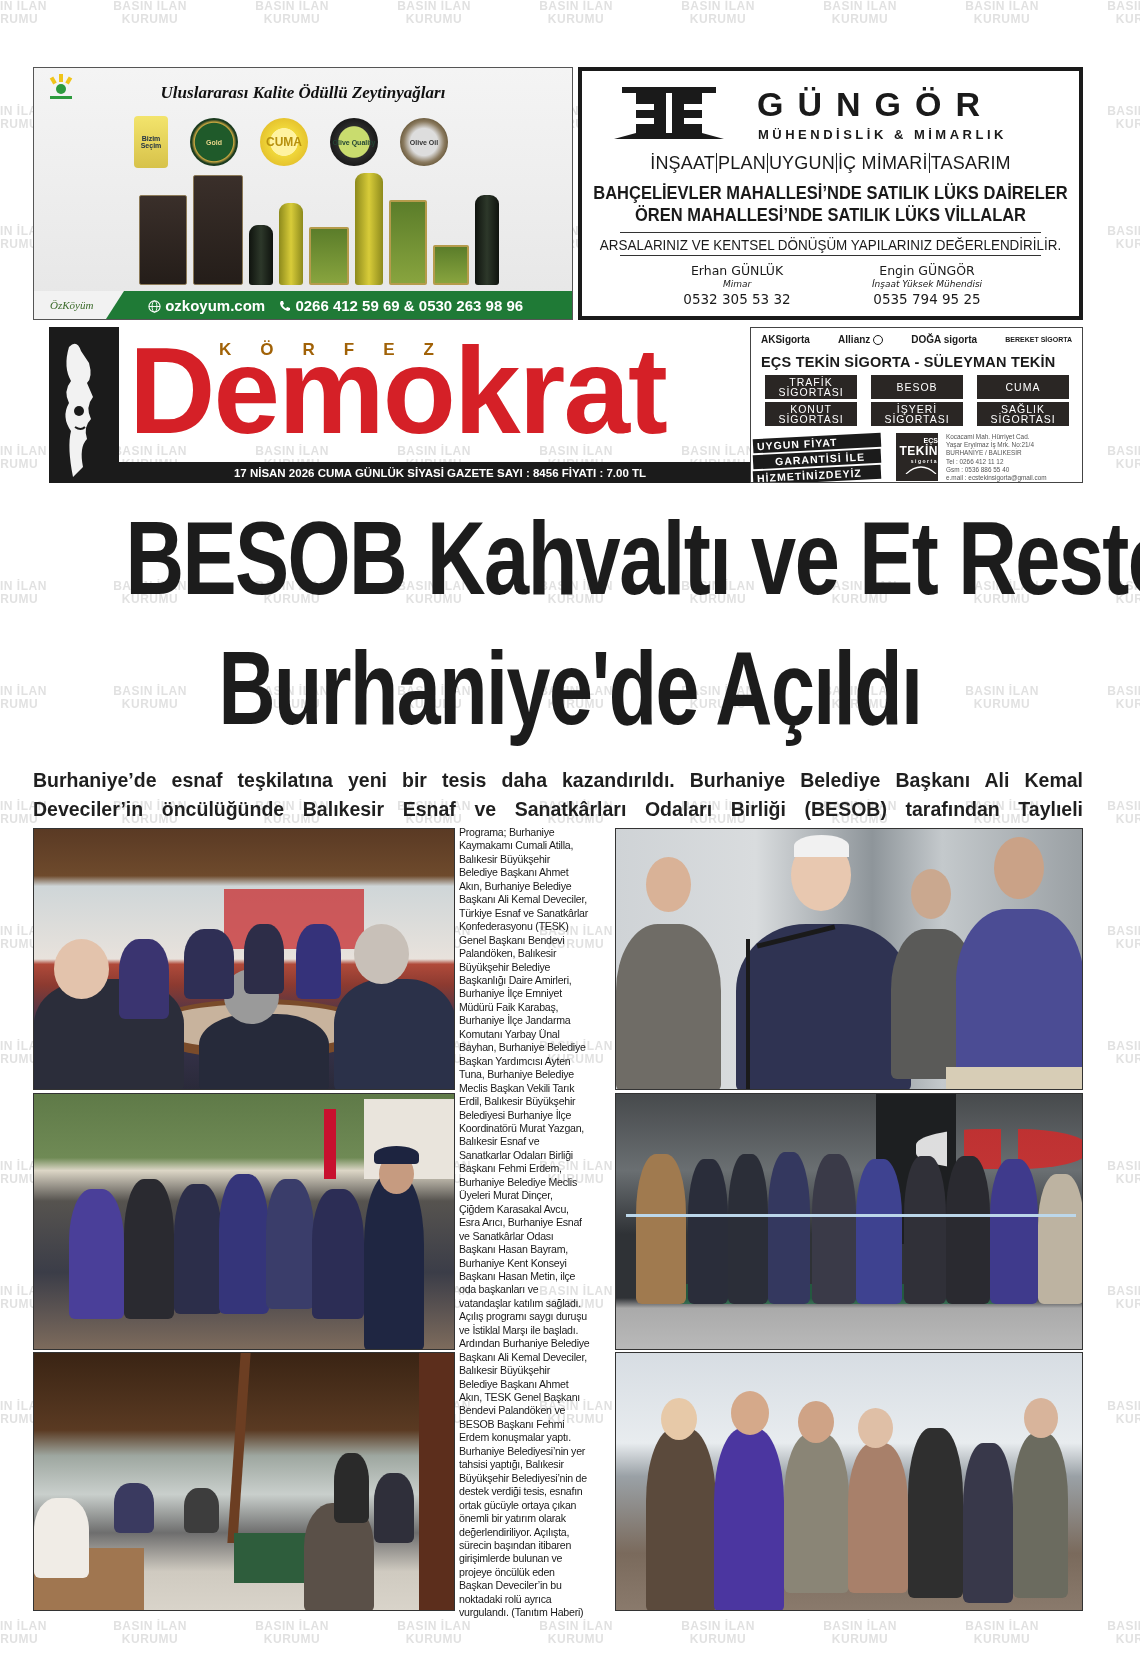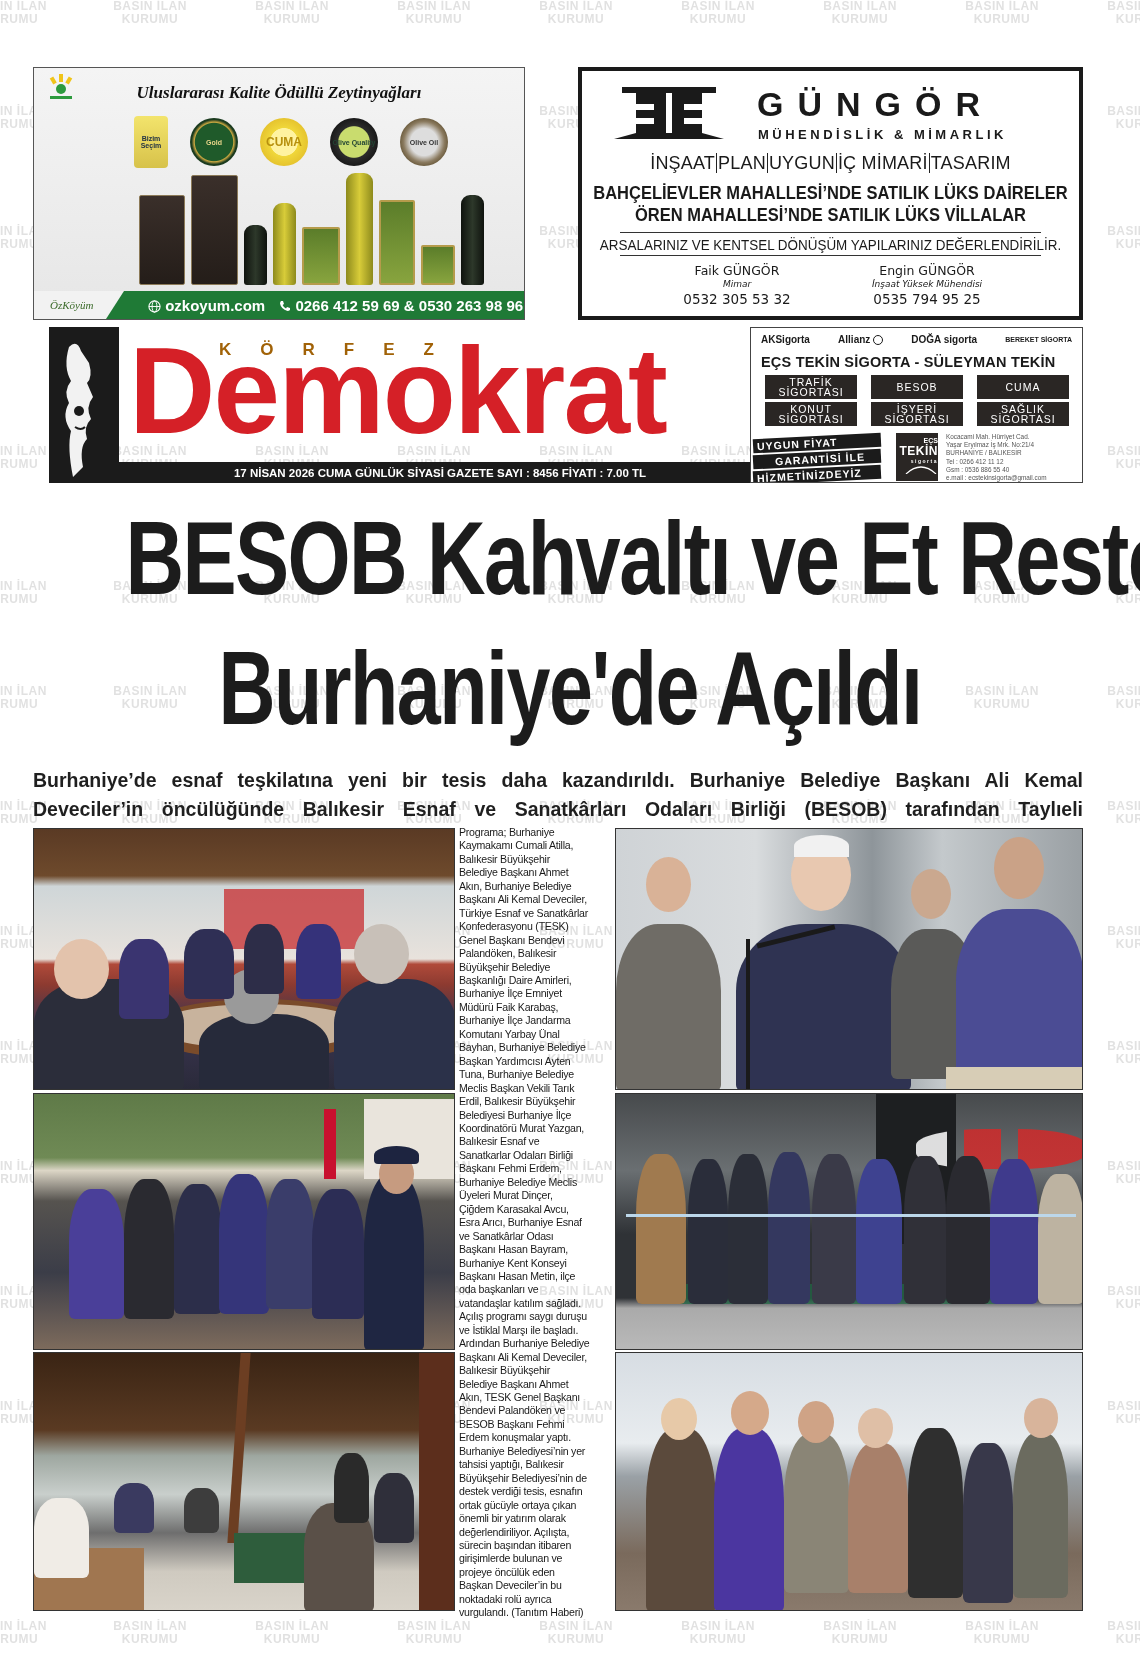--- a/index.html
+++ b/index.html
@@ -5,21 +5,21 @@
   * { box-sizing: border-box; margin: 0; padding: 0; }
   html, body { width: 1140px; height: 1677px; background: #ffffff; overflow: hidden; }
   body { position: relative; font-family: "Liberation Sans", sans-serif; color: #1a1a1a; }
 
   .abs { position: absolute; }
 
   
   .wm { position: absolute; font-family: "Liberation Sans", sans-serif; font-weight: bold; font-size: 12px; line-height: 13px; color: rgba(170,170,170,0.35); text-align: center; letter-spacing: 0.5px; pointer-events: none; }
 
   
-  .ad-oil { left: 33px; top: 67px; width: 492px; height: 253px; border: 1px solid #555; background: linear-gradient(180deg,#f4f4f4 0%,#ececec 60%,#e6e6e6 100%); overflow: hidden; }
+  .ad-oil { left: 33px; top: 67px; width: 540px; height: 253px; border: 1px solid #555; background: linear-gradient(180deg,#f4f4f4 0%,#ececec 60%,#e6e6e6 100%); overflow: hidden; }
   .ad-oil .oil-title { position: absolute; left: 0; right: 0; top: 15px; text-align: center; font-family: "Liberation Serif", serif; font-style: italic; font-weight: bold; font-size: 17px; color: #111; }
   .ad-oil .brand-logo { position: absolute; left: 10px; top: 6px; width: 34px; height: 30px; }
   .ad-oil .badges { position: absolute; left: 100px; top: 48px; display: flex; gap: 22px; align-items: center; }
   .badge { width: 48px; height: 48px; border-radius: 50%; display: flex; align-items: center; justify-content: center; font-size: 7px; font-weight: bold; text-align: center; }
   .badge.b1 { width: 34px; height: 52px; border-radius: 4px; background: linear-gradient(#f3e46c,#d7c24a); color: #234; }
   .badge.b2 { background: radial-gradient(#1f5a2a 55%,#c8a640 58%,#1b3b1f 66%); color: #e8d58a; }
   .badge.b3 { background: radial-gradient(#fff3a0 40%,#f0d73a 42%,#e6c42e 70%); color: #b7900e; font-size: 12px; }
   .badge.b4 { background: radial-gradient(#c9dc6e 45%,#2b2b2b 48%,#1a1a1a 70%); color: #243; }
   .badge.b5 { background: radial-gradient(#ddd 40%,#8b7b60 60%,#6b5b3d 72%); color: #333; }
   .products { position: absolute; left: 105px; right: 40px; bottom: 34px; height: 115px; display: flex; align-items: flex-end; gap: 6px; }
@@ -626,21 +626,21 @@
   <div class="gg-sub">MÜHENDİSLİK &amp; MİMARLIK</div>
   <div class="gg-services">
     <span>İNŞAAT</span><span class="sep"></span><span>PLAN</span><span class="sep"></span><span>UYGUN</span><span class="sep"></span><span>İÇ MİMARİ</span><span class="sep"></span><span>TASARIM</span>
   </div>
   <div class="gg-line1">BAHÇELİEVLER MAHALLESİ’NDE SATILIK LÜKS DAİRELER</div>
   <div class="gg-line2">ÖREN MAHALLESİ’NDE SATILIK LÜKS VİLLALAR</div>
   <div class="gg-rule" style="top:161px"></div>
   <div class="gg-arsa">ARSALARINIZ VE KENTSEL DÖNÜŞÜM YAPILARINIZ DEĞERLENDİRİLİR.</div>
   <div class="gg-rule" style="top:184px"></div>
   <div class="gg-person" style="left:60px">
-    <div class="pn">Faik GÜNGÖR</div>
+    <div class="pn">Erhan GÜNLÜK</div>
     <div class="pt">Mimar</div>
     <div class="pp">0532 305 53 32</div>
   </div>
   <div class="gg-person" style="left:250px">
     <div class="pn">Engin GÜNGÖR</div>
     <div class="pt">İnşaat Yüksek Mühendisi</div>
     <div class="pp">0535 794 95 25</div>
   </div>
 </div>
 

